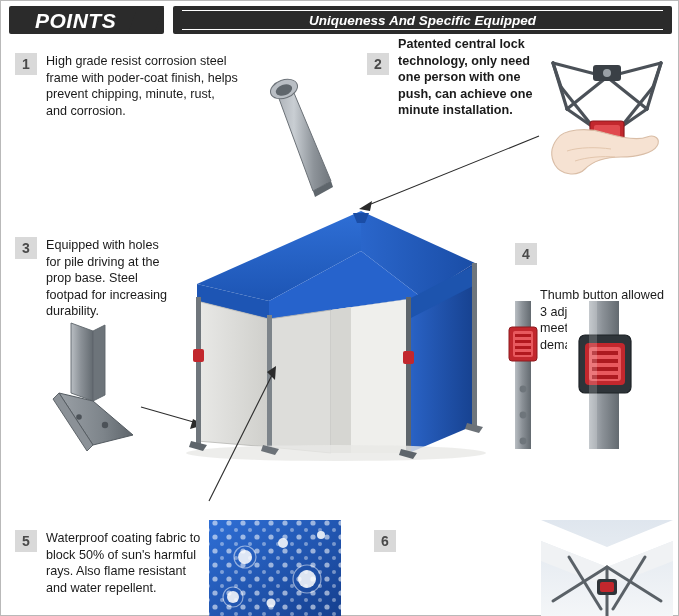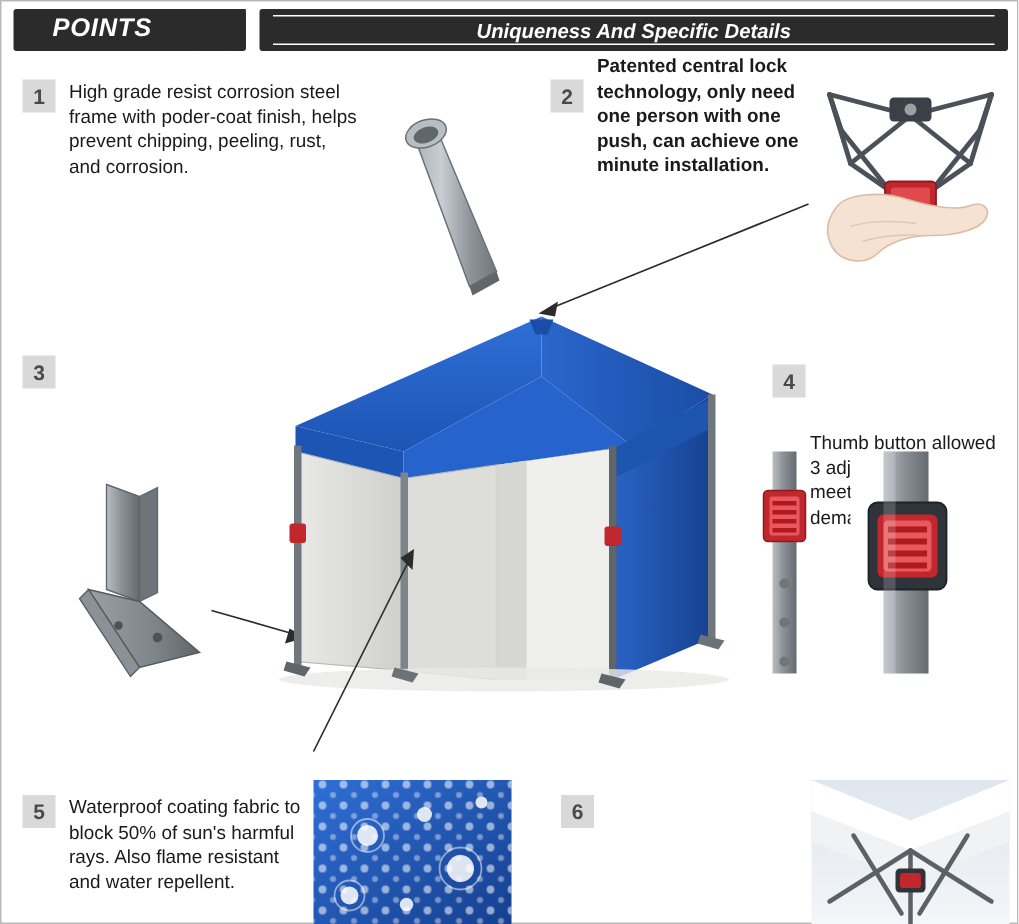--- a/index.html
+++ b/index.html
@@ -30,21 +30,21 @@
   .hdr-left-skew {
     position: absolute; left: 137px; top: 5px;
     width: 26px; height: 28px;
     background: #2b2b2b;
     transform: skewX(-20deg);
     transform-origin: top left;
   }
   .hdr-title {
     position: absolute; left: 34px; top: 8px;
     color: #ffffff;
-    font-size: 17px;
+    font-size: 21px;
     font-weight: bold;
     font-style: italic;
     letter-spacing: 0.5px;
     z-index: 3;
   }
   .hdr-right {
     position: absolute; left: 172px; top: 5px;
     width: 499px; height: 28px;
     background: #2b2b2b;
     border-radius: 2px;
@@ -90,31 +90,32 @@
 <body>
 
 <div id="page">
 
   <div class="header">
     <div class="hdr-left"></div>
     <div class="hdr-left-skew"></div>
     <div class="hdr-title">POINTS</div>
     <div class="hdr-right"></div>
     <div class="hdr-right-inner">
-      <div class="hdr-sub">Uniqueness And Specific Details</div>
+      <div class="hdr-sub">Uniqueness And Specific Equipped</div>
     </div>
   </div>
 
   <div class="num-box" style="left:14px; top:52px;">1</div>
-  <div class="ptext" style="left:45px; top:52px; width:192px;">High grade resist corrosion steel frame with poder-coat finish, helps prevent chipping, peeling, rust, and corrosion.</div>
+  <div class="ptext" style="left:45px; top:52px; width:192px;">High grade resist corrosion steel frame with poder-coat finish, helps prevent chipping, minute, rust, and corrosion.</div>
 
   <div class="num-box" style="left:366px; top:52px;">2</div>
   <div class="ptext" style="left:397px; top:35px; width:140px;font-weight:bold;">Patented central lock technology, only need one person with one push, can achieve one minute installation.</div>
 
   <div class="num-box" style="left:14px; top:236px;">3</div>
+  <div class="ptext" style="left:45px; top:236px; width:130px;">Equipped with holes for pile driving at the prop base. Steel footpad for increasing durability.</div>
 
   <div class="num-box" style="left:514px; top:242px;">4</div>
   <div class="ptext" style="left:539px; top:242px; width:128px;margin-top:44px;">Thumb button allowed 3 adjustable heights to meet various demands.</div>
 
   <div class="num-box" style="left:14px; top:529px;">5</div>
   <div class="ptext" style="left:45px; top:529px; width:155px;">Waterproof coating fabric to block 50% of sun's harmful rays. Also flame resistant and water repellent.</div>
 
   <div class="num-box" style="left:373px; top:529px;">6</div>
 
   <svg class="layer" viewBox="0 0 679 616" xmlns="http://www.w3.org/2000/svg">

